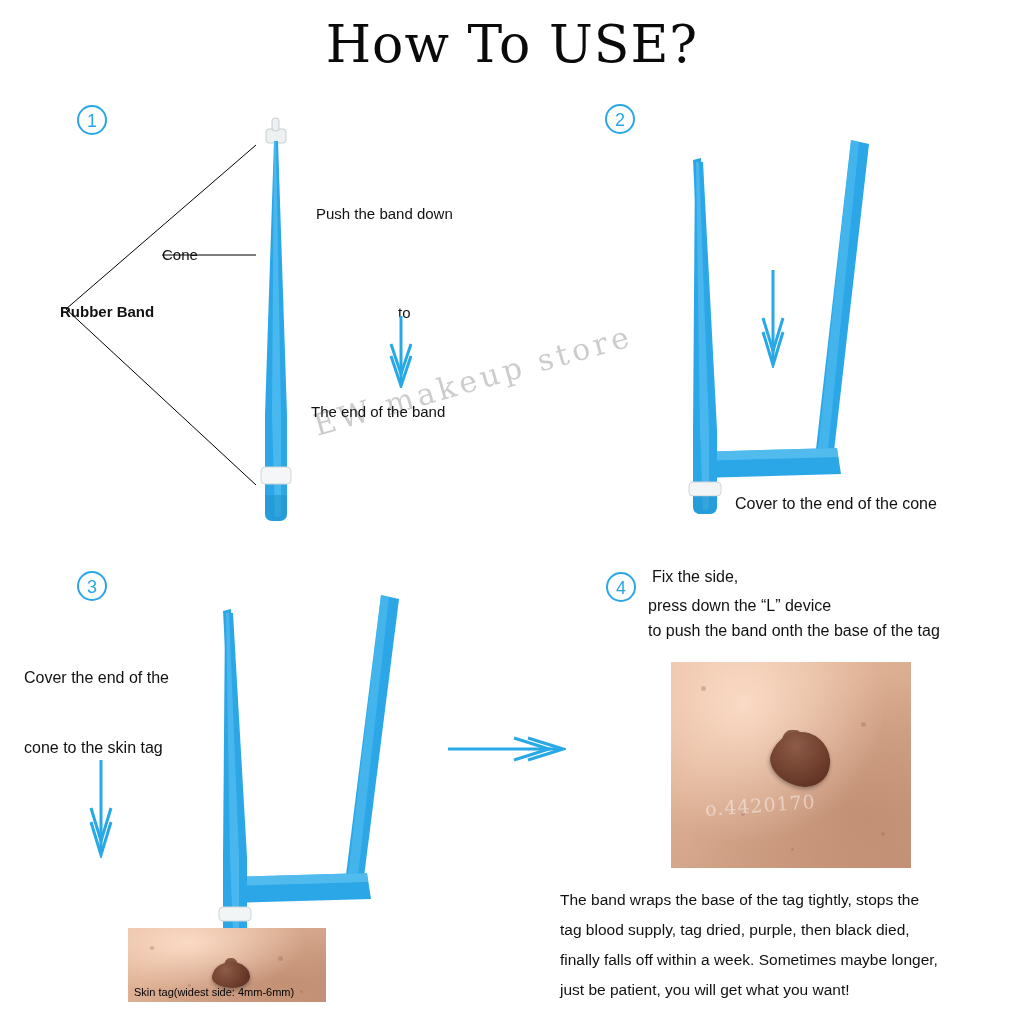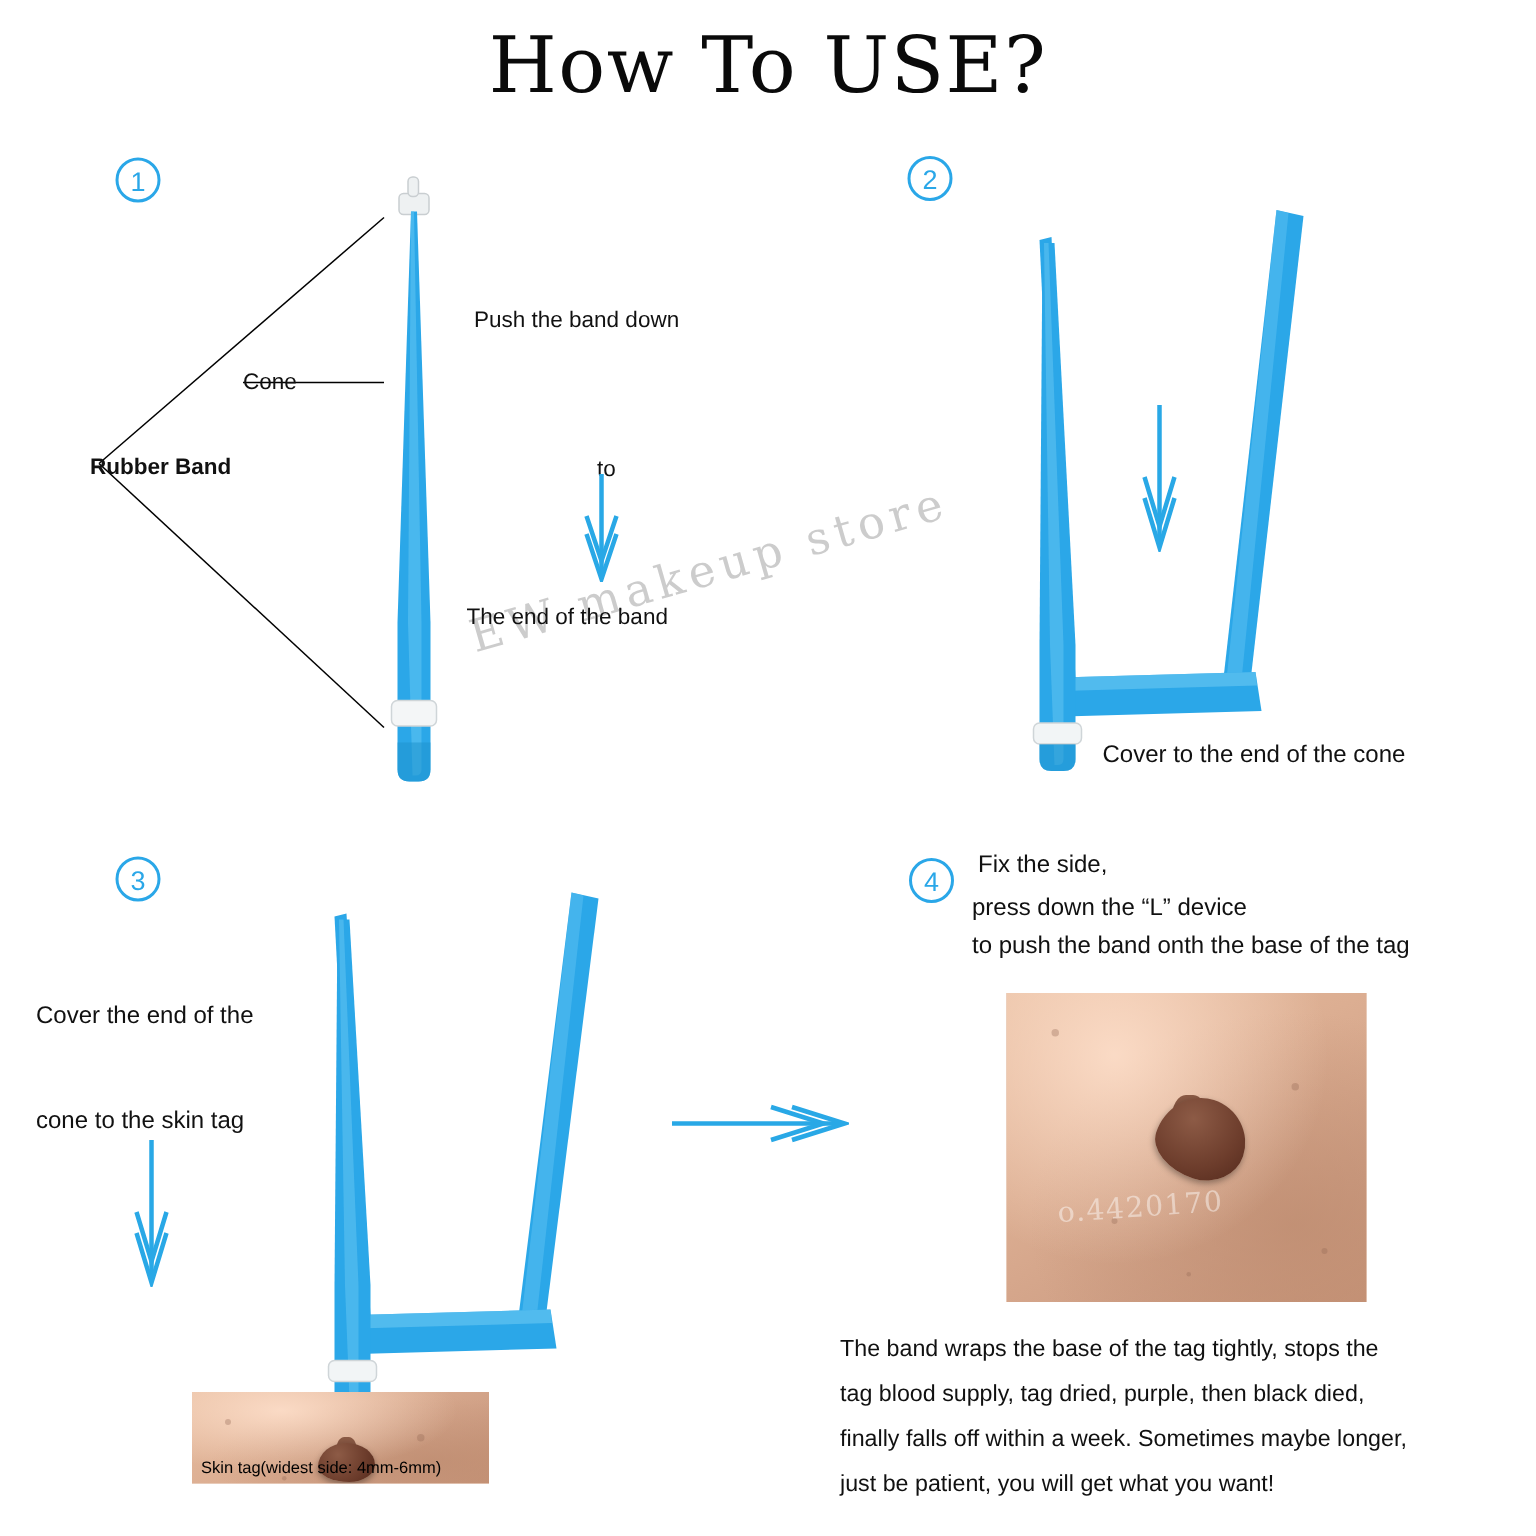--- a/index.html
+++ b/index.html
@@ -210,21 +210,21 @@
     <path d="M196 10 L214 14 L178 300 L160 298 Z" fill="#2ba7e8"></path>
     <path d="M196 10 L204 12 L172 300 L162 299 Z" fill="#55bdf0" opacity="0.6"></path>
     <path d="M40 292 L182 288 L186 314 L42 318 Z" fill="#2ba7e8"></path>
     <path d="M40 292 L182 288 L183 297 L41 301 Z" fill="#62c3f1" opacity="0.7"></path>
     <path d="M38 26 L46 24 L62 292 L52 293 Z" fill="#2ba7e8"></path>
     <path d="M40 28 L48 28 L62 272 L62 344 Q62 352 54 352 L46 352 Q38 352 38 344 L38 272 Z" fill="#2ba7e8"></path>
     <path d="M41 28 L44 28 L54 272 L54 344 Q54 348 50 348 L48 348 L45 272 Z" fill="#57bef0" opacity="0.7"></path>
     <rect x="34" y="322" width="32" height="14" rx="4" fill="#f2f5f6" stroke="#cfd5d8" stroke-width="1"></rect>
   </svg>
 
-  <div class="photo" style="left:128px; top:928px; width:198px; height:61px;">
+  <div class="photo" style="left:128px; top:928px; width:198px; height:74px;">
     <div class="skin"></div>
     <div class="speck" style="left:22px; top:18px; width:4px; height:4px;"></div>
     <div class="speck" style="left:60px; top:56px; width:3px; height:3px;"></div>
     <div class="speck" style="left:150px; top:28px; width:5px; height:5px;"></div>
     <div class="speck" style="left:172px; top:62px; width:3px; height:3px;"></div>
     <div class="tag-stalk" style="left:96px; top:30px; width:14px; height:22px;"></div>
     <div class="tag" style="left:84px; top:34px; width:38px; height:26px;"></div>
     <div class="photo-caption" style="left:6px; bottom:4px;">Skin tag(widest side: 4mm-6mm)</div>
   </div>
 

